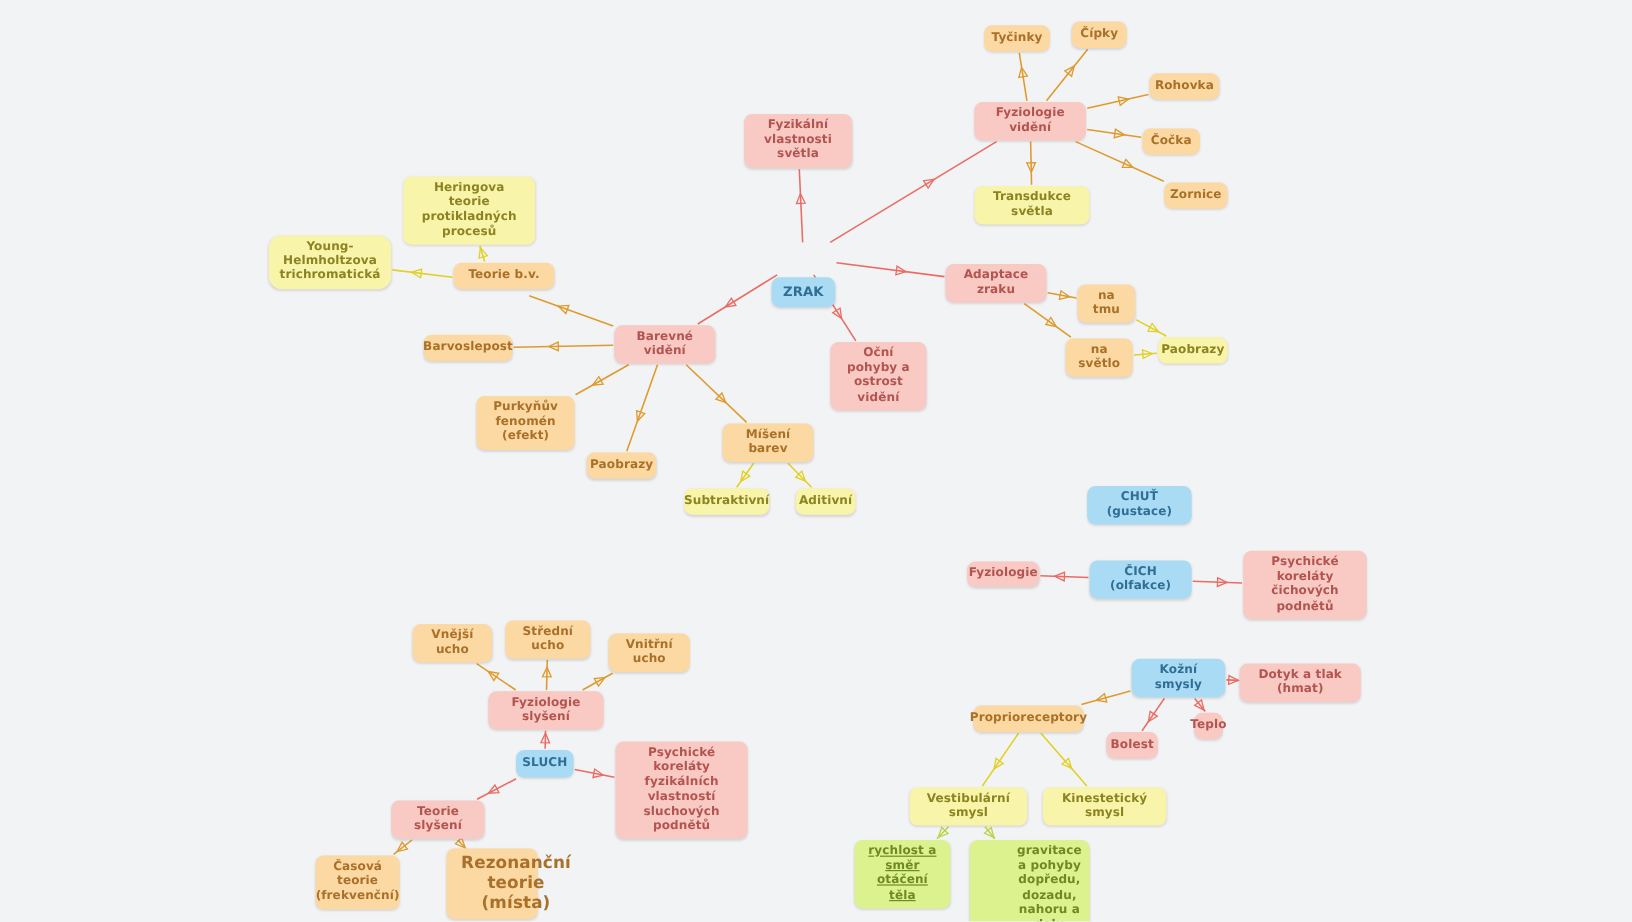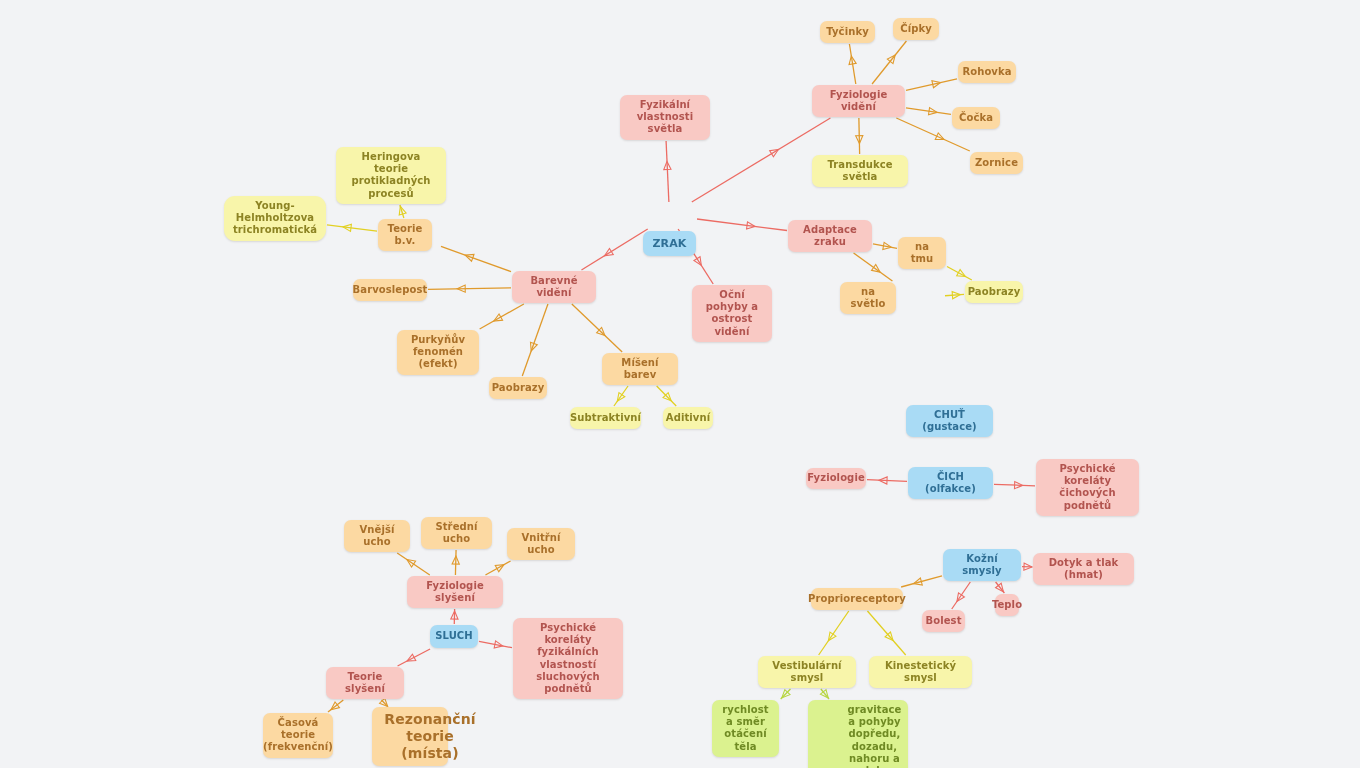--- a/index.html
+++ b/index.html
@@ -229,24 +229,24 @@
 ostrost vidění</span></div>
       <div class="node n-pink" style="left: 812px; top: 85px; width: 93px; min-height: 23px; font-size: 10px;"><span>Fyziologie vidění</span></div>
       <div class="node n-orange" style="left: 820px; top: 21px; width: 55px; min-height: 22px; font-size: 10px;"><span>Tyčinky</span></div>
       <div class="node n-orange" style="left: 893px; top: 18px; width: 46px; min-height: 22px; font-size: 10px;"><span>Čípky</span></div>
       <div class="node n-orange" style="left: 958px; top: 61px; width: 58px; min-height: 22px; font-size: 10px;"><span>Rohovka</span></div>
       <div class="node n-orange" style="left: 952px; top: 107px; width: 48px; min-height: 22px; font-size: 10px;"><span>Čočka</span></div>
       <div class="node n-orange" style="left: 970px; top: 152px; width: 53px; min-height: 22px; font-size: 10px;"><span>Zornice</span></div>
       <div class="node n-yellow" style="left: 812px; top: 155px; width: 96px; min-height: 22px; font-size: 10px;"><span>Transdukce světla</span></div>
       <div class="node n-pink" style="left: 788px; top: 220px; width: 84px; min-height: 22px; font-size: 10px;"><span>Adaptace zraku</span></div>
       <div class="node n-orange" style="left: 898px; top: 237px; width: 48px; min-height: 22px; font-size: 10px;"><span>na tmu</span></div>
-      <div class="node n-orange" style="left: 840px; top: 282px; width: 56px; min-height: 22px; font-size: 10px;"><span>na světlo</span></div>
+      <div class="node n-orange" style="left: 888px; top: 282px; width: 56px; min-height: 22px; font-size: 10px;"><span>na světlo</span></div>
       <div class="node n-yellow" style="left: 965px; top: 281px; width: 58px; min-height: 22px; font-size: 10px;"><span>Paobrazy</span></div>
       <div class="node n-pink" style="left: 512px; top: 271px; width: 84px; min-height: 22px; font-size: 10px;"><span>Barevné vidění</span></div>
-      <div class="node n-orange" style="left: 378px; top: 219px; width: 54px; min-height: 22px; font-size: 10px; justify-content: center;"><span>Teorie b.v.</span></div>
+      <div class="node n-orange" style="left: 378px; top: 219px; width: 84px; min-height: 22px; font-size: 10px; justify-content: center;"><span>Teorie b.v.</span></div>
       <div class="node n-yellow" style="left: 336px; top: 147px; width: 110px; min-height: 38px; font-size: 10px;"><span>Heringova teorie
 protikladných procesů</span></div>
       <div class="node n-yellow" style="left: 224px; top: 196px; width: 102px; min-height: 38px; font-size: 10px; border-radius: 11px;"><span>Young-Helmholtzova
 trichromatická</span></div>
       <div class="node n-orange" style="left: 353px; top: 279px; width: 74px; min-height: 22px; font-size: 10px;"><span>Barvoslepost</span></div>
       <div class="node n-orange" style="left: 397px; top: 330px; width: 82px; min-height: 38px; font-size: 10px;"><span>Purkyňův
 fenomén (efekt)</span></div>
       <div class="node n-orange" style="left: 489px; top: 377px; width: 58px; min-height: 22px; font-size: 10px;"><span>Paobrazy</span></div>
       <div class="node n-orange" style="left: 602px; top: 353px; width: 76px; min-height: 22px; font-size: 10px;"><span>Míšení barev</span></div>
       <div class="node n-yellow" style="left: 570px; top: 407px; width: 71px; min-height: 22px; font-size: 10px;"><span>Subtraktivní</span></div>
@@ -269,19 +269,19 @@
 (frekvenční)</span></div>
       <div class="node n-orange" style="left: 372px; top: 707px; width: 76px; min-height: 38px; font-size: 14px; padding-left: 48px;"><span>Rezonanční
 teorie (místa)</span></div>
       <div class="node n-blue" style="left: 943px; top: 549px; width: 78px; min-height: 23px; font-size: 10px;"><span>Kožní smysly</span></div>
       <div class="node n-pink" style="left: 1033px; top: 553px; width: 101px; min-height: 22px; font-size: 10px;"><span>Dotyk a tlak (hmat)</span></div>
       <div class="node n-pink" style="left: 922px; top: 610px; width: 43px; min-height: 22px; font-size: 10px;"><span>Bolest</span></div>
       <div class="node n-pink" style="left: 995px; top: 594px; width: 24px; min-height: 22px; font-size: 10px;"><span>Teplo</span></div>
       <div class="node n-orange" style="left: 811px; top: 588px; width: 92px; min-height: 22px; font-size: 10px;"><span>Proprioreceptory</span></div>
       <div class="node n-yellow" style="left: 758px; top: 656px; width: 98px; min-height: 22px; font-size: 10px;"><span>Vestibulární smysl</span></div>
       <div class="node n-yellow" style="left: 869px; top: 656px; width: 103px; min-height: 22px; font-size: 10px;"><span>Kinestetický smysl</span></div>
-      <div class="node n-green" style="left: 712px; top: 700px; width: 67px; min-height: 38px; font-size: 10px;"><span>rychlost a směr
+      <div class="node n-green" style="left: 712px; top: 700px; width: 80px; min-height: 38px; font-size: 10px; text-decoration: underline;"><span>rychlost a směr
 otáčení těla</span></div>
       <div class="node n-green" style="left: 808px; top: 700px; width: 100px; min-height: 50px; font-size: 10px; padding-left: 41px;"><span>gravitace a pohyby
 dopředu, dozadu,
 nahoru a dolu</span></div>
     </div>
 </div>
 
 </body></html>

